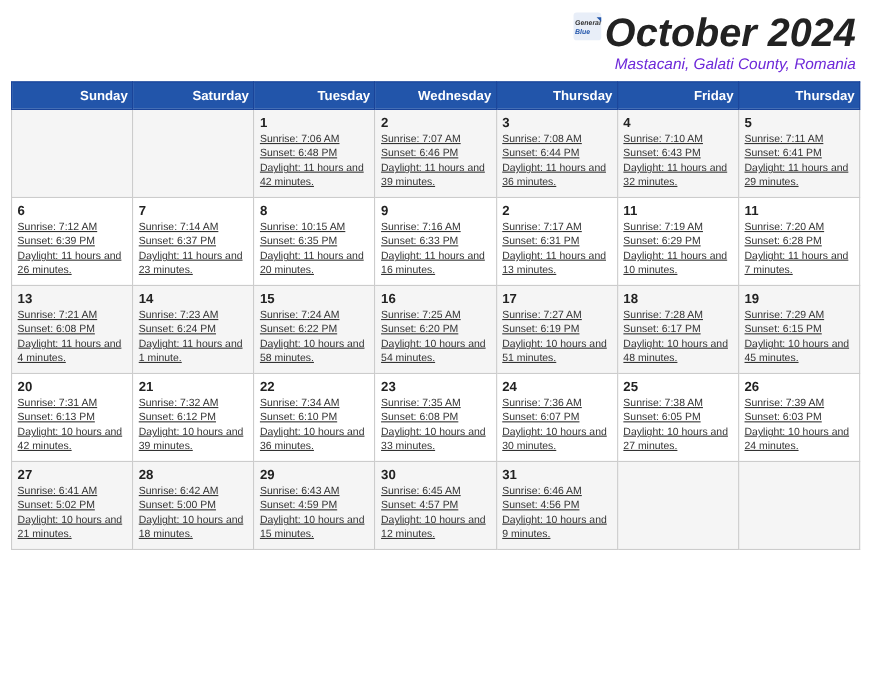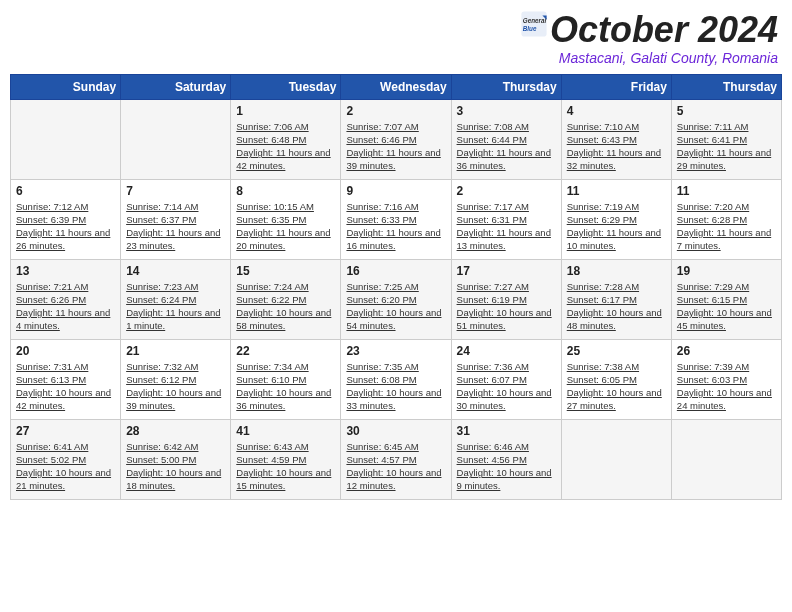--- a/index.html
+++ b/index.html
@@ -197,21 +197,21 @@
           <span class="day-num">11</span>
           <div class="day-info">Sunrise: 7:20 AM
 Sunset: 6:28 PM
 Daylight: 11 hours and 7 minutes.</div>
         </td>
       </tr>
       <tr>
         <td>
           <span class="day-num">13</span>
           <div class="day-info">Sunrise: 7:21 AM
-Sunset: 6:26 PM
+Sunset: 6:08 PM
 Daylight: 11 hours and 4 minutes.</div>
         </td>
         <td>
           <span class="day-num">14</span>
           <div class="day-info">Sunrise: 7:23 AM
 Sunset: 6:24 PM
 Daylight: 11 hours and 1 minute.</div>
         </td>
         <td>
           <span class="day-num">15</span>
@@ -295,21 +295,21 @@
 Sunset: 5:02 PM
 Daylight: 10 hours and 21 minutes.</div>
         </td>
         <td>
           <span class="day-num">28</span>
           <div class="day-info">Sunrise: 6:42 AM
 Sunset: 5:00 PM
 Daylight: 10 hours and 18 minutes.</div>
         </td>
         <td>
-          <span class="day-num">41</span>
+          <span class="day-num">29</span>
           <div class="day-info">Sunrise: 6:43 AM
 Sunset: 4:59 PM
 Daylight: 10 hours and 15 minutes.</div>
         </td>
         <td>
           <span class="day-num">30</span>
           <div class="day-info">Sunrise: 6:45 AM
 Sunset: 4:57 PM
 Daylight: 10 hours and 12 minutes.</div>
         </td>

